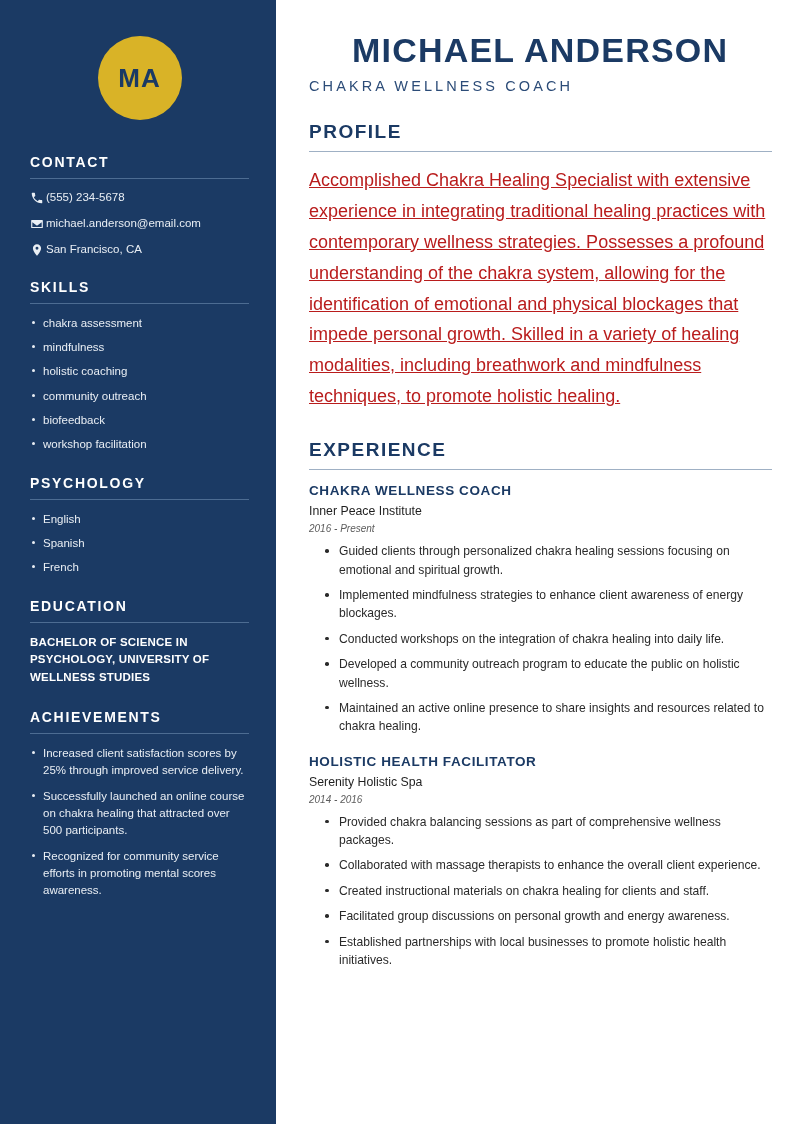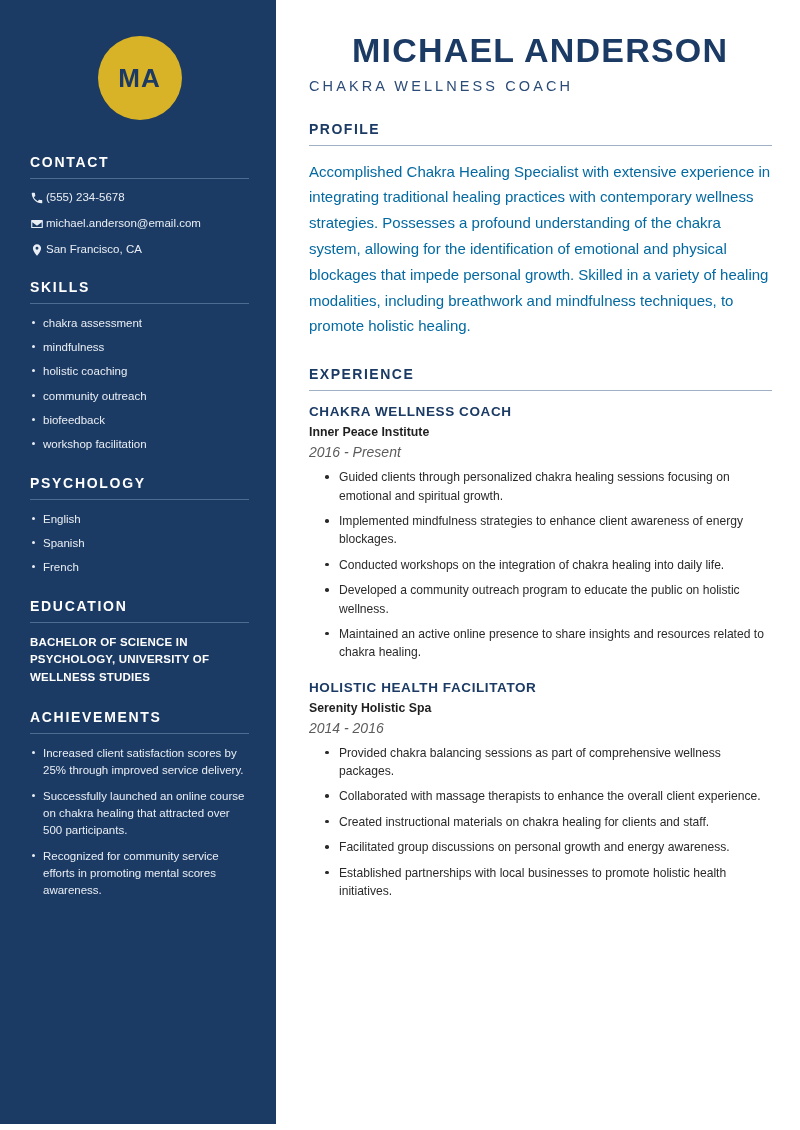--- a/index.html
+++ b/index.html
@@ -118,49 +118,50 @@
     margin-left: 43px;
   }
   .role {
     margin-top: 9px;
     font-size: 14.5px;
     letter-spacing: 3.1px;
     color: #2c4c78;
   }
   .main-section { margin-top: 27px; }
   .main-title {
-    font-size: 14px;
+    font-size: 19px;
     font-weight: bold;
     letter-spacing: 1.5px;
     color: #1b3a64;
     padding-bottom: 8px;
     border-bottom: 1px solid #9fb0c4;
     margin-bottom: 13px;
   }
   .profile-text {
-    font-size: 15px;
+    font-size: 18px;
     line-height: 1.72;
-    color: #0369a1;
+    color: #b91c1c;
+    text-decoration: underline;
   }
   .job { margin-bottom: 18px; }
   .job-title {
     font-size: 13.5px;
     font-weight: bold;
     letter-spacing: .6px;
     color: #1b3a64;
     margin-bottom: 6px;
   }
   .job-company {
     font-size: 12.3px;
-    font-weight: bold;
+    font-weight: normal;
     color: #1f1f1f;
     margin-bottom: 5px;
   }
   .job-dates {
-    font-size: 14px;
+    font-size: 10px;
     font-style: italic;
     color: #5c5c5c;
     margin-bottom: 8px;
   }
   ul.job-list { list-style: none; padding-left: 16px; }
   ul.job-list li {
     position: relative;
     font-size: 12.1px;
     line-height: 1.52;
     color: #2a2a2a;

